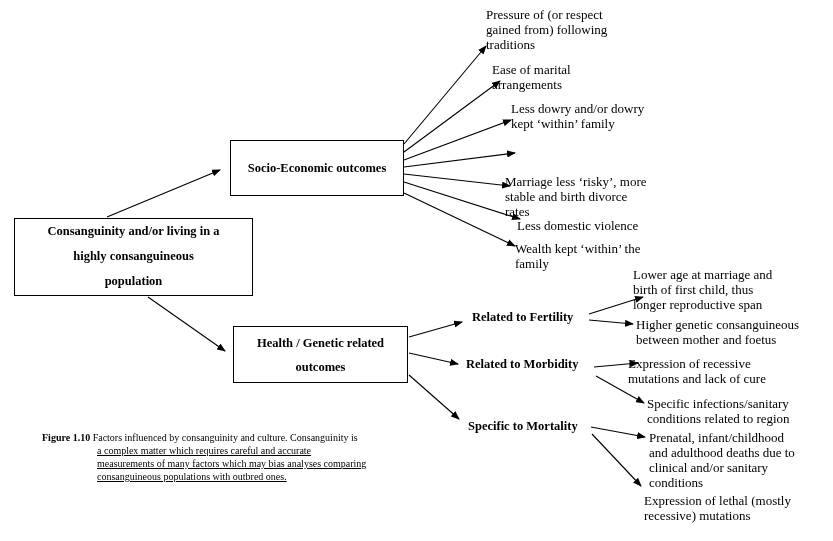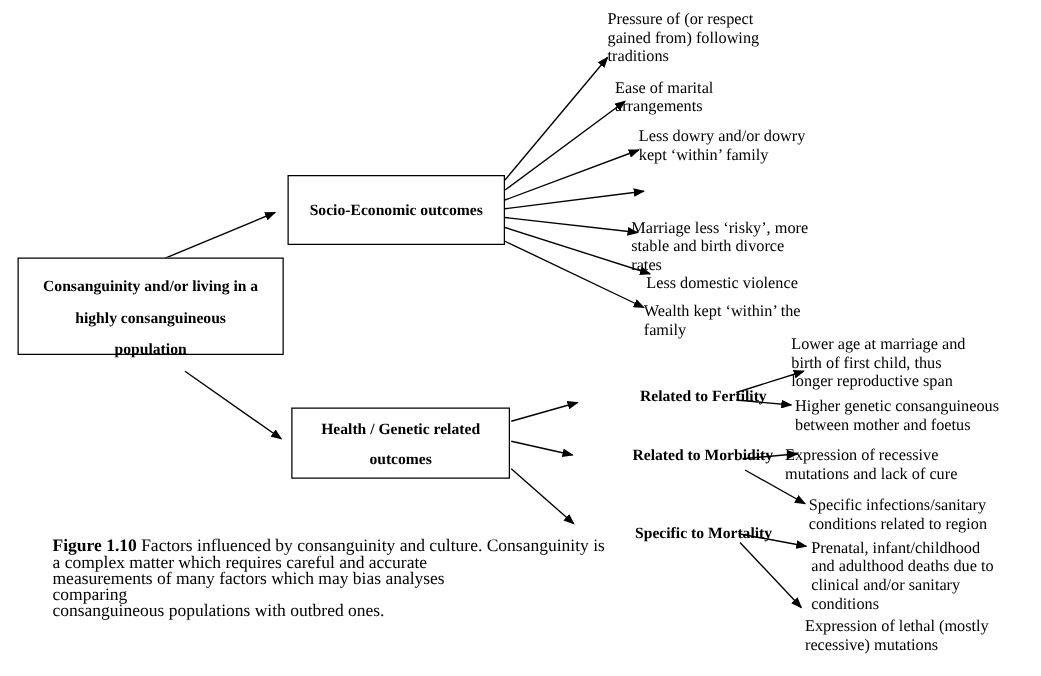--- a/index.html
+++ b/index.html
@@ -8,34 +8,34 @@
     position:relative; width:833px; height:541px; background:#ffffff;
     font-family:"Liberation Serif","DejaVu Serif",serif; color:#000;
     overflow:hidden;
   }
   svg.arrows { position:absolute; left:0; top:0; width:833px; height:541px; }
   svg.arrows line { stroke:#000; stroke-width:1.1; }
   .box {
     position:absolute; border:1.3px solid #000; background:#fff;
     text-align:center; font-weight:bold; font-size:12.5px; white-space:pre-line;font-family:Liberation Serif, serif;
   }
-  .root-box  { left:14px;  top:206px; width:213px; height:78px; line-height:25px; padding-top:10px; }
+  .root-box  { left:14px;  top:218px; width:239px; height:78px; line-height:25px; padding-top:0; }
   .socio-box { left:230px; top:140px; width:174px; height:56px; display:flex; align-items:center; justify-content:center; }
   .health-box{ left:233px; top:326px; width:175px; height:57px; line-height:24px; padding-top:4px; }
   .node {
     position:absolute; text-align:left; font-size:13px; line-height:15px;
     white-space:pre-line;
   }
   .sublabel {
-    position:absolute; font-weight:bold; font-size:12.5px; white-space:nowrap;margin-left:40px;
+    position:absolute; font-weight:bold; font-size:12.5px; white-space:nowrap;
   }
-  .caption { position:absolute; left:42px; top:431px; width:365px; font-size:14px; line-height:13px; }
+  .caption { position:absolute; left:42px; top:431px; width:365px; font-size:10px; line-height:13px; }
   .caption-line1 { white-space:nowrap; }
   .cap-label { font-weight:bold; }
-  .caption-rest { white-space:pre-line; }
+  .caption-rest { margin-left:55px; white-space:pre-line;text-decoration:underline; }
 </style>
 </head>
 <body>
 
 <div class="canvas">
 
   <svg class="arrows" viewBox="0 0 833 541">
     <defs>
       <marker id="ah" markerUnits="userSpaceOnUse" markerWidth="9" markerHeight="7" refX="8" refY="3.5" orient="auto">
         <polygon points="0,0 9,3.5 0,7" fill="#000"></polygon>

